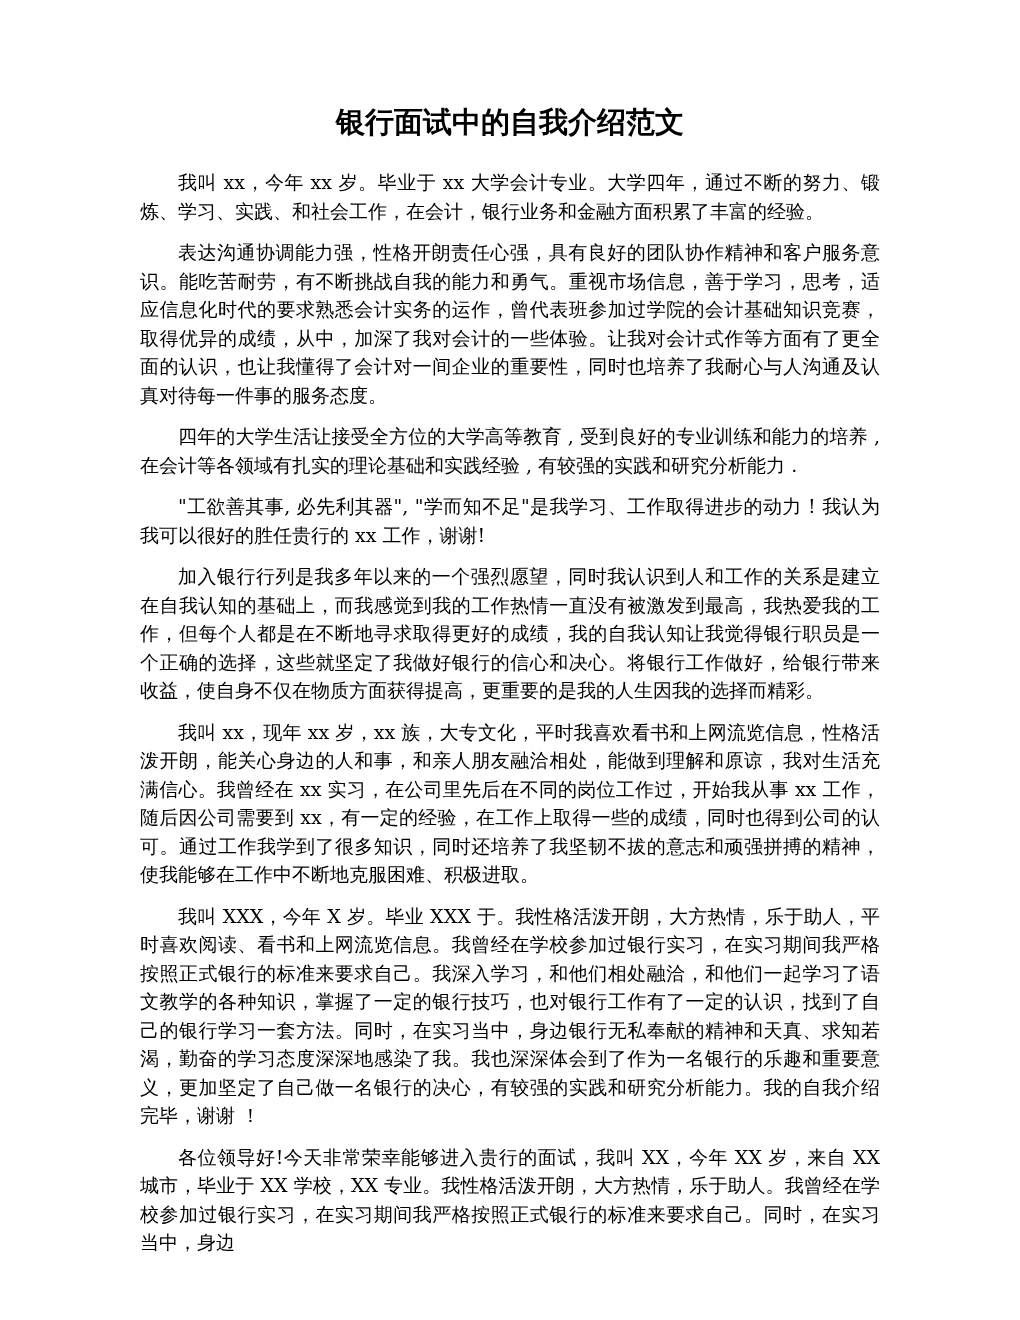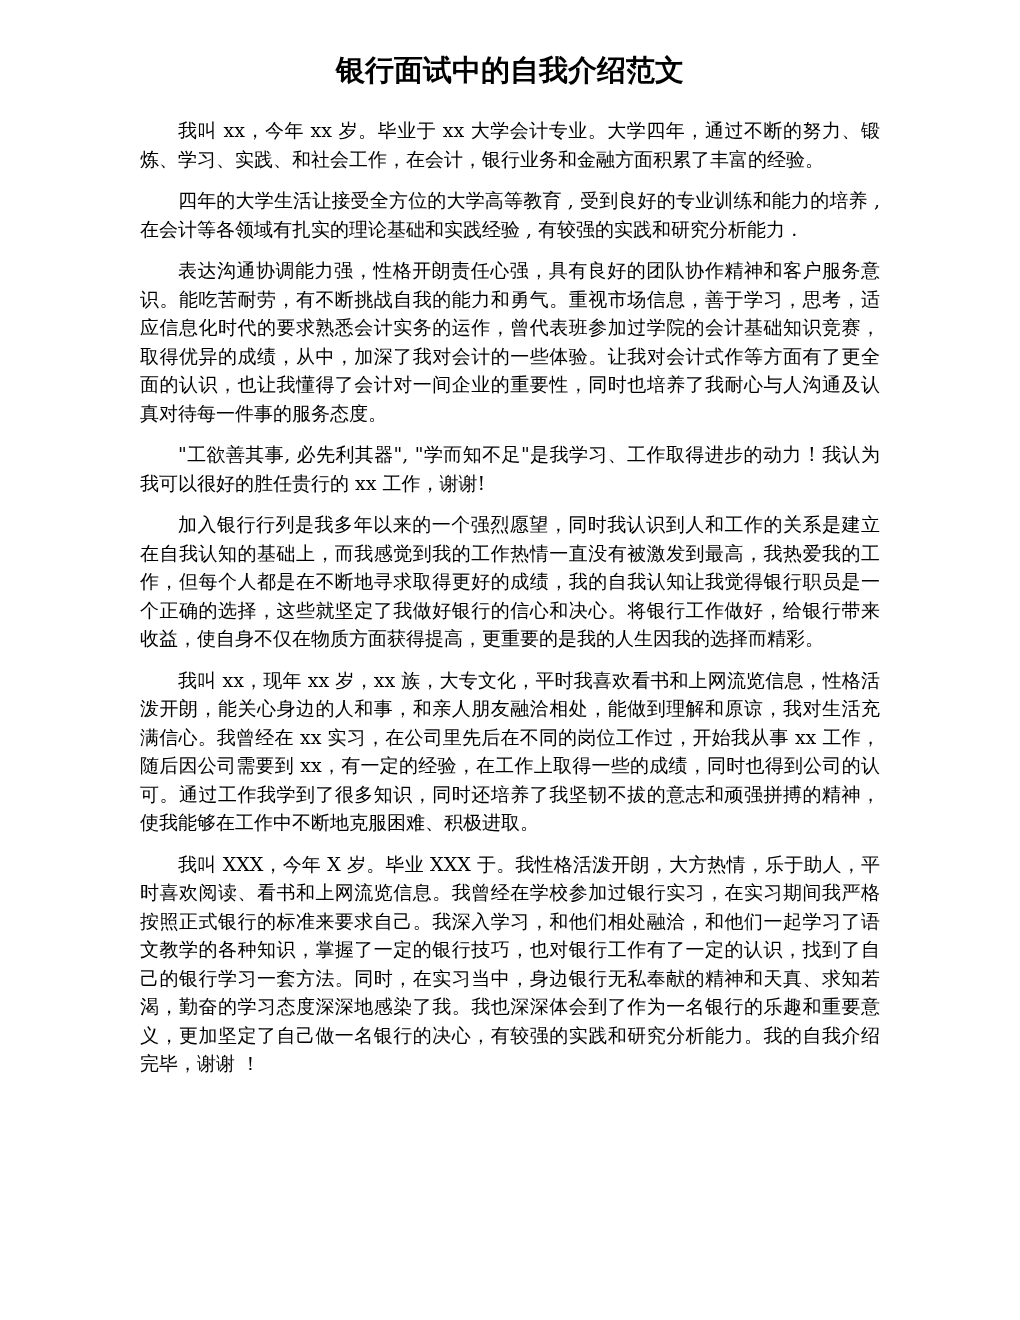--- a/index.html
+++ b/index.html
@@ -10,21 +10,21 @@
     width: 1020px;
     height: 1320px;
     background: #ffffff;
     color: #000000;
     font-family: "DejaVu Serif", "Liberation Serif", serif;
   }
   .page {
     box-sizing: border-box;
     width: 1020px;
     height: 1320px;
-    padding: 50px 140px 0 140px;
+    padding: 102px 140px 0 140px;
     background: #ffffff;
     overflow: hidden;
   }
   .title {
     font-size: 29px;
     line-height: 40px;
     font-weight: 700;
     text-align: center;
     margin: 0 0 26px 0;
   }
@@ -35,19 +35,20 @@
     text-indent: 2em;
     margin: 8px 0 13px 0;
   }
 </style>
 </head>
 <body>
 
 <div class="page">
   <h1 class="title">银行面试中的自我介绍范文</h1>
   <p class="para">我叫 xx，今年 xx 岁。毕业于 xx 大学会计专业。大学四年，通过不断的努力、锻炼、学习、实践、和社会工作，在会计，银行业务和金融方面积累了丰富的经验。</p>
+  <p class="para">表达沟通协调能力强，性格开朗责任心强，具有良好的团队协作精神和客户服务意识。能吃苦耐劳，有不断挑战自我的能力和勇气。重视市场信息，善于学习，思考，适应信息化时代的要求熟悉会计实务的运作，曾代表班参加过学院的会计基础知识竞赛，取得优异的成绩，从中，加深了我对会计的一些体验。让我对会计式作等方面有了更全面的认识，也让我懂得了会计对一间企业的重要性，同时也培养了我耐心与人沟通及认真对待每一件事的服务态度。</p>
   <p class="para">四年的大学生活让接受全方位的大学高等教育 , 受到良好的专业训练和能力的培养 , 在会计等各领域有扎实的理论基础和实践经验 , 有较强的实践和研究分析能力 .</p>
-  <p class="para">表达沟通协调能力强，性格开朗责任心强，具有良好的团队协作精神和客户服务意识。能吃苦耐劳，有不断挑战自我的能力和勇气。重视市场信息，善于学习，思考，适应信息化时代的要求熟悉会计实务的运作，曾代表班参加过学院的会计基础知识竞赛，取得优异的成绩，从中，加深了我对会计的一些体验。让我对会计式作等方面有了更全面的认识，也让我懂得了会计对一间企业的重要性，同时也培养了我耐心与人沟通及认真对待每一件事的服务态度。</p>
   <p class="para">"工欲善其事, 必先利其器", "学而知不足"是我学习、工作取得进步的动力 ! 我认为我可以很好的胜任贵行的 xx 工作，谢谢!</p>
   <p class="para">加入银行行列是我多年以来的一个强烈愿望，同时我认识到人和工作的关系是建立在自我认知的基础上，而我感觉到我的工作热情一直没有被激发到最高，我热爱我的工作，但每个人都是在不断地寻求取得更好的成绩，我的自我认知让我觉得银行职员是一个正确的选择，这些就坚定了我做好银行的信心和决心。将银行工作做好，给银行带来收益，使自身不仅在物质方面获得提高，更重要的是我的人生因我的选择而精彩。</p>
   <p class="para">我叫 xx，现年 xx 岁，xx 族，大专文化，平时我喜欢看书和上网流览信息，性格活泼开朗，能关心身边的人和事，和亲人朋友融洽相处，能做到理解和原谅，我对生活充满信心。我曾经在 xx 实习，在公司里先后在不同的岗位工作过，开始我从事 xx 工作，随后因公司需要到 xx，有一定的经验，在工作上取得一些的成绩，同时也得到公司的认可。通过工作我学到了很多知识，同时还培养了我坚韧不拔的意志和顽强拼搏的精神，使我能够在工作中不断地克服困难、积极进取。</p>
   <p class="para">我叫 XXX，今年 X 岁。毕业 XXX 于。我性格活泼开朗，大方热情，乐于助人，平时喜欢阅读、看书和上网流览信息。我曾经在学校参加过银行实习，在实习期间我严格按照正式银行的标准来要求自己。我深入学习，和他们相处融洽，和他们一起学习了语文教学的各种知识，掌握了一定的银行技巧，也对银行工作有了一定的认识，找到了自己的银行学习一套方法。同时，在实习当中，身边银行无私奉献的精神和天真、求知若渴，勤奋的学习态度深深地感染了我。我也深深体会到了作为一名银行的乐趣和重要意义，更加坚定了自己做一名银行的决心，有较强的实践和研究分析能力。我的自我介绍完毕，谢谢 ！</p>
+  <p class="para">各位领导好!今天非常荣幸能够进入贵行的面试，我叫 XX，今年 XX 岁，来自 XX 城市，毕业于 XX 学校，XX 专业。我性格活泼开朗，大方热情，乐于助人。我曾经在学校参加过银行实习，在实习期间我严格按照正式银行的标准来要求自己。同时，在实习当中，身边</p>
 </div>
 
 </body></html>

